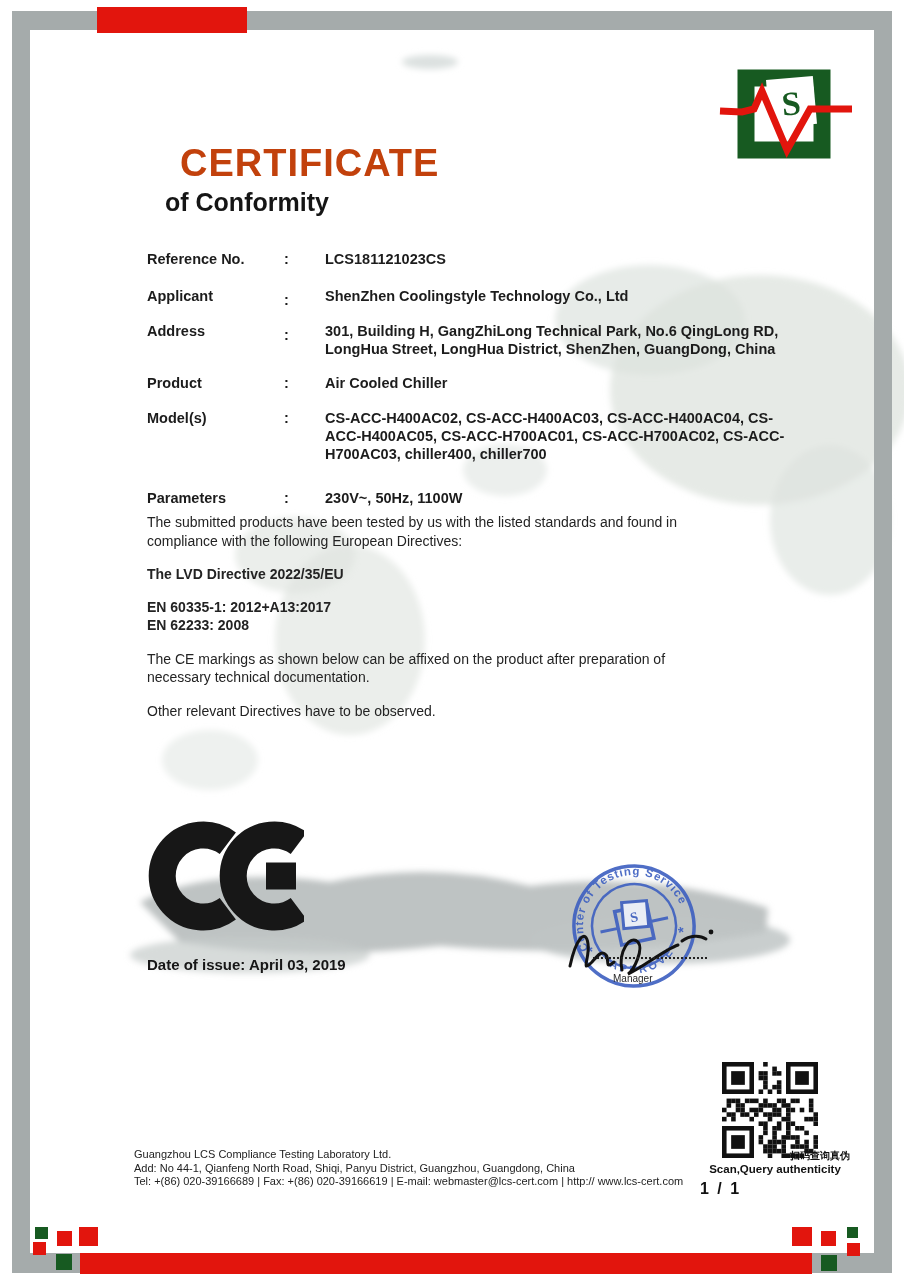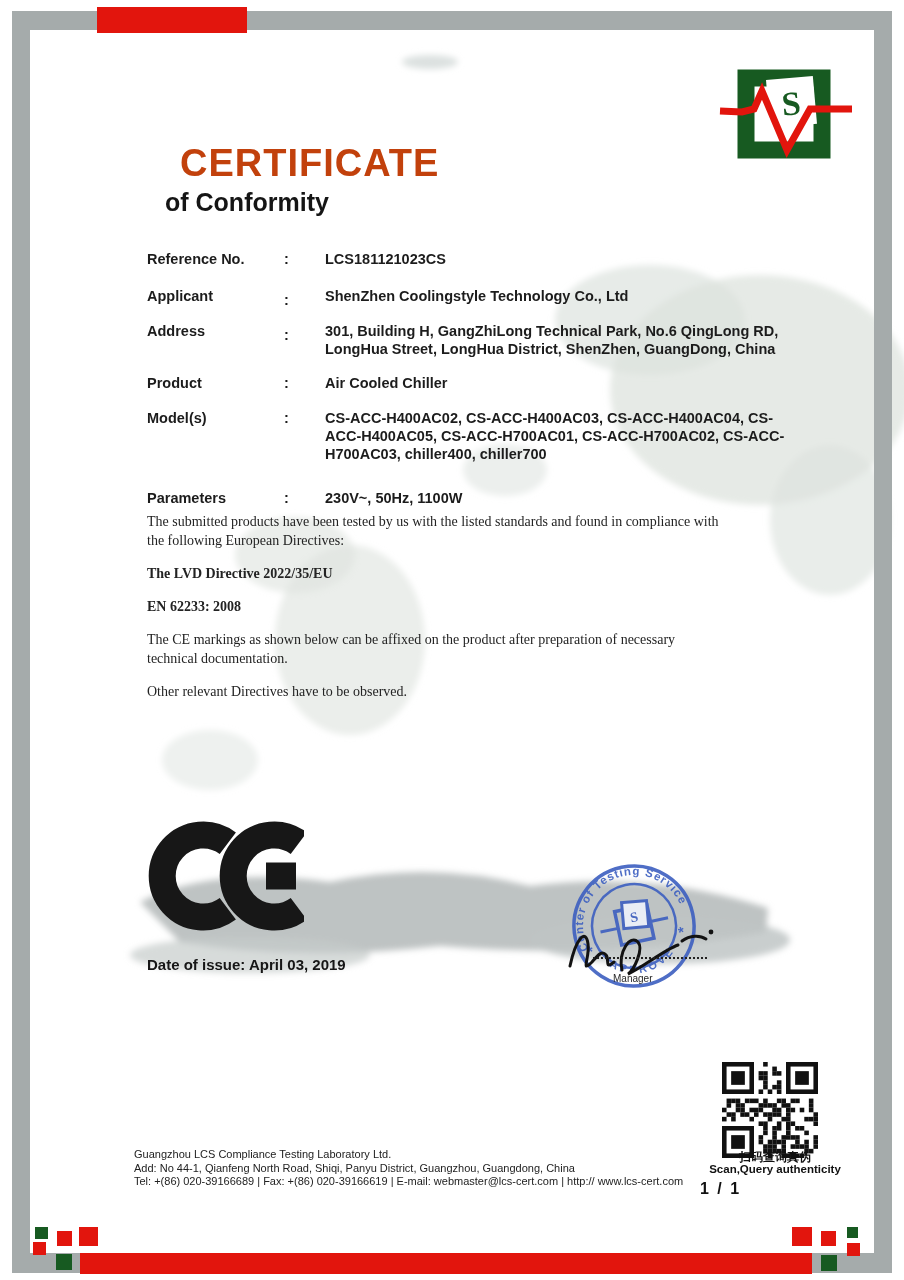--- a/index.html
+++ b/index.html
@@ -16,36 +16,36 @@
   .title{position:absolute;left:180px;top:142px;font-size:38px;font-weight:bold;letter-spacing:1px;color:#c2410c;}
   .subtitle{position:absolute;left:165px;top:188px;font-size:25px;font-weight:bold;color:#151515;}
   .logo{position:absolute;left:692px;top:58px;}
   
   .frow{position:absolute;left:147px;width:640px;font-size:14.5px;font-weight:bold;line-height:18px;}
   .flabel{position:absolute;left:0;top:0;width:130px;}
   .fcolon{position:absolute;left:137px;top:0;}
   .fvalue{position:absolute;left:158px;top:0;width:464px;margin-left:20px;}
   
   .bodytext{position:absolute;left:147px;top:513px;width:582px;font-size:14px;line-height:18.5px;color:#232323;}
-  .bodytext p{margin:0 0 15px 0;font-family:Liberation Serif, serif;}
+  .bodytext p{margin:0 0 15px 0;}
   .bodytext p.b{font-weight:bold;margin-bottom:14px;}
   .bodytext p.std{margin-bottom:0;font-weight:bold;}
   .bodytext p.std-last{margin-bottom:15px;font-weight:bold;}
   
   .ce{position:absolute;left:146px;top:812px;}
   .dateline{position:absolute;left:147px;top:956px;font-size:15px;font-weight:bold;color:#161616;text-align:center;}
   
   .stamp{position:absolute;left:563px;top:855px;}
   .signature{position:absolute;left:552px;top:920px;}
   .sigline{position:absolute;left:593px;top:957px;width:114px;border-bottom:2px dotted #222;}
   .manager{position:absolute;left:613px;top:973px;font-size:10px;color:#2a2a2a;}
   
   .footer{position:absolute;left:134px;top:1148px;font-size:11px;line-height:13.5px;color:#222;}
   .qr{position:absolute;left:722px;top:1062px;}
-  .qr-zh{position:absolute;left:700px;top:1149px;width:150px;text-align:center;font-size:12px;font-weight:bold;color:#111;}
+  .qr-zh{position:absolute;left:700px;top:1149px;width:150px;text-align:right;font-size:10px;font-weight:bold;color:#111;}
   .qr-en{position:absolute;left:690px;top:1163px;width:170px;text-align:center;font-size:11.5px;font-weight:bold;color:#111;}
   .pageno{position:absolute;left:700px;top:1180px;width:110px;text-align:left;font-size:16px;font-weight:bold;letter-spacing:2px;color:#111;}
 </style>
 </head>
 <body>
 
 <div class="page">
 
   <svg class="worldmap" width="904" height="1280">
     <defs>
@@ -125,20 +125,21 @@
   </div>
   <div class="frow" style="top:489px">
     <span class="flabel">Parameters</span>
     <span class="fcolon">:</span>
     <span class="fvalue">230V~, 50Hz, 1100W</span>
   </div>
 
   <div class="bodytext">
     <p>The submitted products have been tested by us with the listed standards and found in compliance with the following European Directives:</p>
     <p class="b">The LVD Directive 2022/35/EU</p>
+    <p class="std">EN 60335-1: 2012+A13:2017</p>
     <p class="std-last">EN 62233: 2008</p>
     <p>The CE markings as shown below can be affixed on the product after preparation of necessary technical documentation.</p>
     <p>Other relevant Directives have to be observed.</p>
   </div>
 
   <svg class="ce" width="158" height="128" viewBox="0 0 158 128">
     <g stroke="#171717" stroke-width="27" fill="none">
       <path d="M81.8 31.2 A41 41 0 1 0 81.8 96.8"></path>
       <path d="M152.8 31.2 A41 41 0 1 0 152.8 96.8"></path>
       <path d="M120 64 H150"></path>

